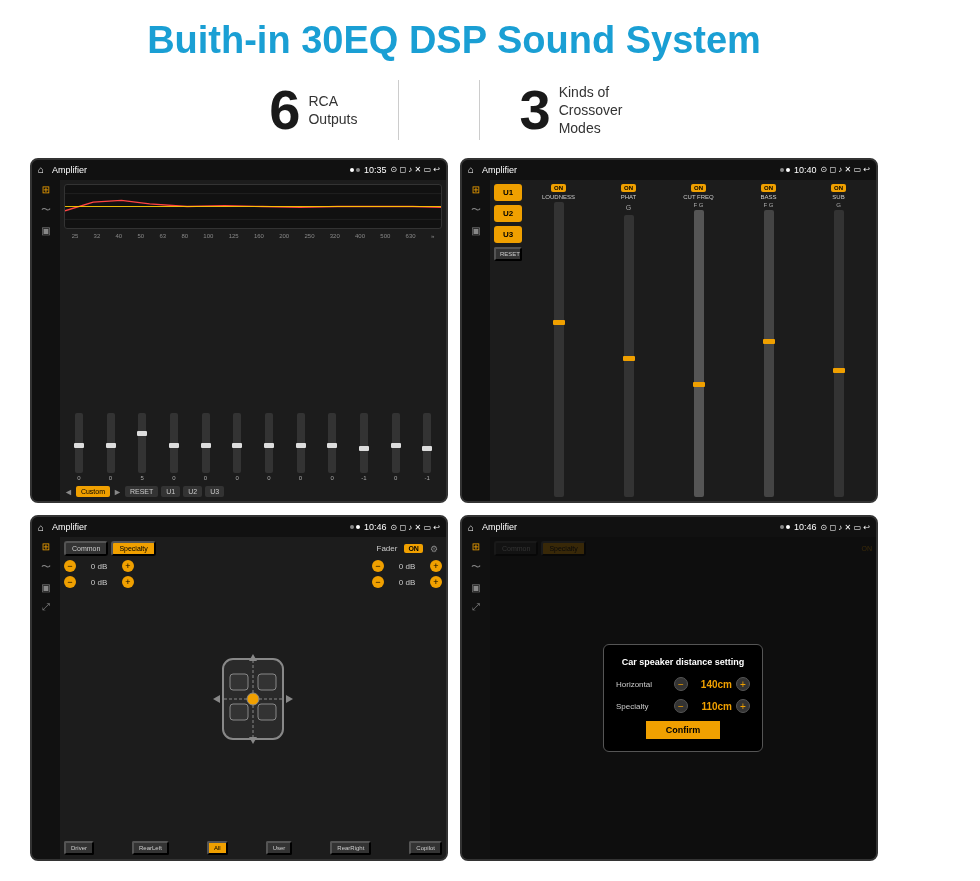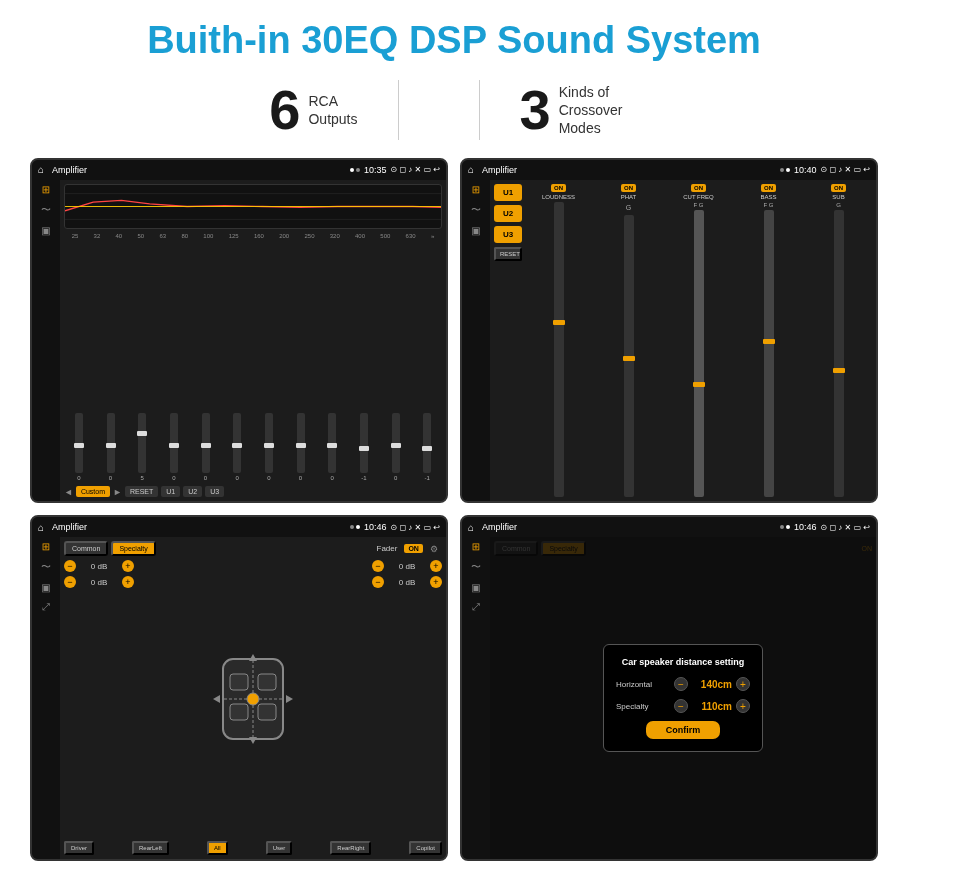--- a/index.html
+++ b/index.html
@@ -468,21 +468,21 @@
       color: #f0a000;
       font-size: 10px;
       min-width: 40px;
       text-align: right;
       font-weight: bold;
     }
     .dialog-confirm-btn {
       background: #f0a000;
       color: #000;
       border: none;
-      border-radius: 7px;
+      border-radius: 0;
       padding: 4px 20px;
       font-size: 9px;
       font-weight: bold;
       cursor: pointer;
       display: block;
       margin: 8px auto 0;
     }
 
     
     .eq-curve-red { stroke: #ff4444; }

